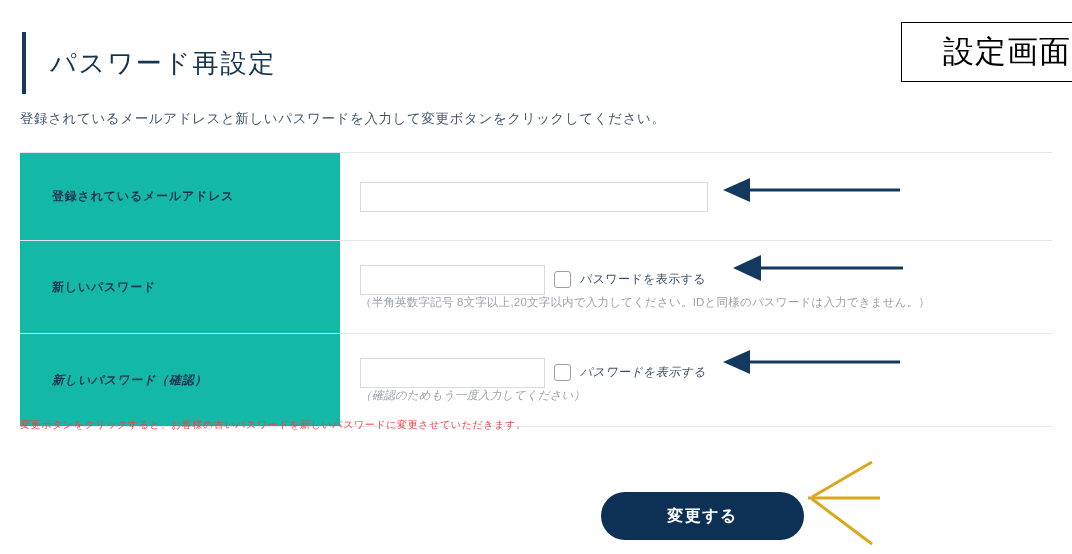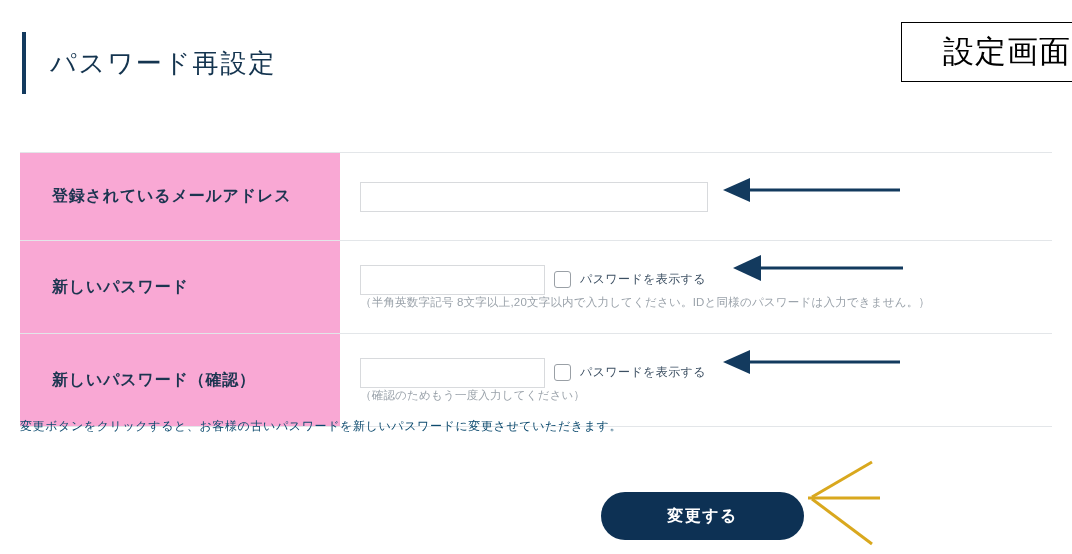--- a/index.html
+++ b/index.html
@@ -45,27 +45,27 @@
     white-space: nowrap;
   }
 
   
   .form-table {
     position: absolute; left: 20px; top: 152px;
     width: 1032px;
     border-collapse: collapse;
   }
   .form-table tr { border-top: 1px solid #e3e6e9; }
-  .form-table tr:last-child { border-bottom: 1px solid #e3e6e9; }
+  .form-table tr:last-child { border-bottom: 1px solid #e3e6e9; font-style: italic; }
   .form-table td { padding: 0; vertical-align: middle; }
   td.lbl {
     width: 320px;
-    background: #f9a8d4;
+    background: #14b8a6;
     padding: 0 0 0 32px;
-    font-size: 16px;
+    font-size: 12px;
     font-weight: bold;
     color: #1c3550;
     letter-spacing: 0.8px;
   }
   td.fld {
     background: #ffffff;
     padding: 14px 0 14px 20px;
   }
   tr.r1 td { height: 88px; }
   tr.r2 td, tr.r3 td { height: 93px; }
@@ -94,21 +94,21 @@
   .hint {
     font-size: 11.5px;
     color: #9aa2aa;
     letter-spacing: 0.2px;
     white-space: nowrap;
   }
 
   
   .note {
     position: absolute; left: 20px; top: 418px;
-    font-size: 12px; color: #0c4a6e; letter-spacing: 0.6px; white-space: nowrap;
+    font-size: 10px; color: #ef4444; letter-spacing: 0.6px; white-space: nowrap;
   }
 
   
   .submit-btn {
     position: absolute; left: 601px; top: 472px;
     width: 203px; height: 48px;
     background: #0d3154;
     border: none; border-radius: 24px;
     color: #ffffff; font-size: 16px; font-weight: bold;
     letter-spacing: 1.5px;
@@ -131,20 +131,21 @@
 
   <div class="anno-box">
     <span>設定画面</span>
   </div>
 
   <div class="title-wrap">
     <div class="title-bar"></div>
     <div class="title-text">パスワード再設定</div>
   </div>
 
+  <div class="lead">登録されているメールアドレスと新しいパスワードを入力して変更ボタンをクリックしてください。</div>
 
   <table class="form-table">
     <tbody>
       <tr class="r1">
         <td class="lbl">登録されているメールアドレス</td>
         <td class="fld">
           <div class="txt-input w-email"></div>
         </td>
       </tr>
       <tr class="r2">

